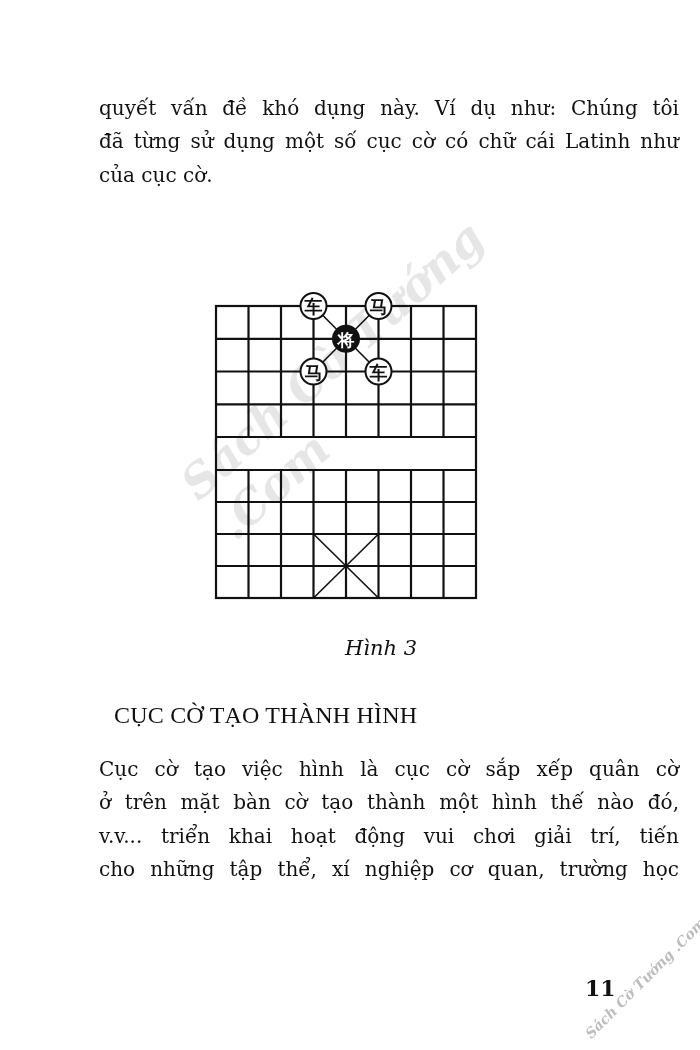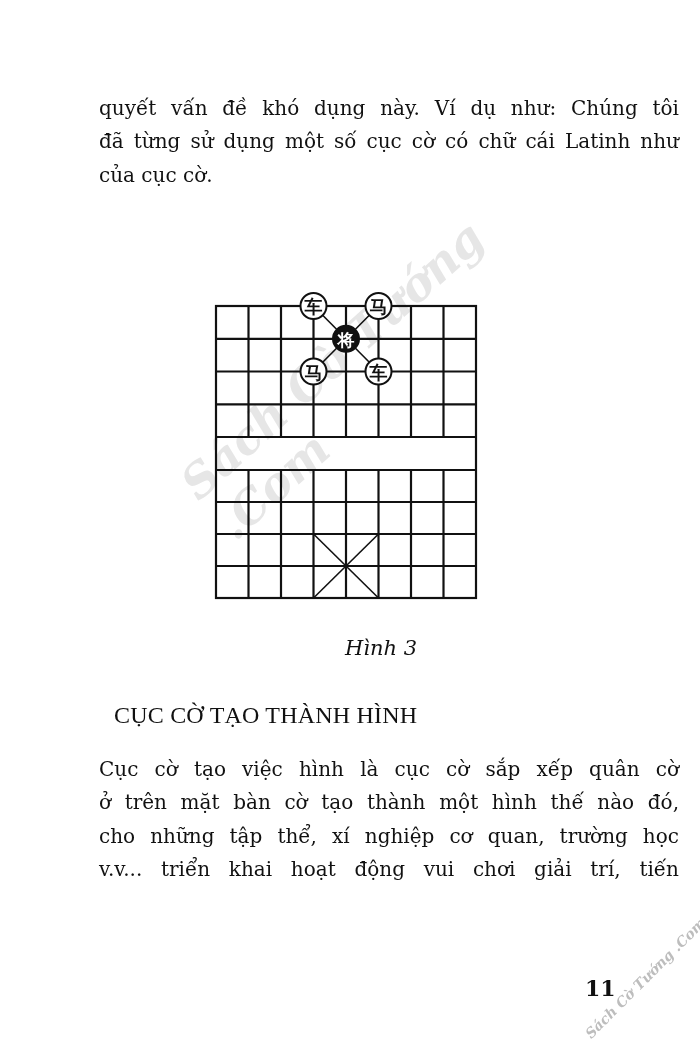--- a/index.html
+++ b/index.html
@@ -92,19 +92,19 @@
   </g>
 </svg>
 
 <div class="caption">Hình 3</div>
 
 <div class="heading">CỤC CỜ TẠO THÀNH HÌNH</div>
 
 <div class="para" id="p2">
   <span class="line first" style="padding-left:0;">Cục cờ tạo việc hình là cục cờ sắp xếp quân cờ</span>
   <span class="line">ở trên mặt bàn cờ tạo thành một hình thế nào đó,</span>
+  <span class="line">v.v... triển khai hoạt động vui chơi giải trí, tiến</span>
   <span class="line">cho những tập thể, xí nghiệp cơ quan, trường học</span>
-  <span class="line">v.v... triển khai hoạt động vui chơi giải trí, tiến</span>
 </div>
 
 <div class="pagenum">11</div>
 
 <div class="watermark" style="left:582px; top:1030px; font-size:14px; color:#bdbdbd; transform:rotate(-45deg); transform-origin:left top; white-space:nowrap;">Sách Cờ Tướng .Com</div>
 
 </body></html>

